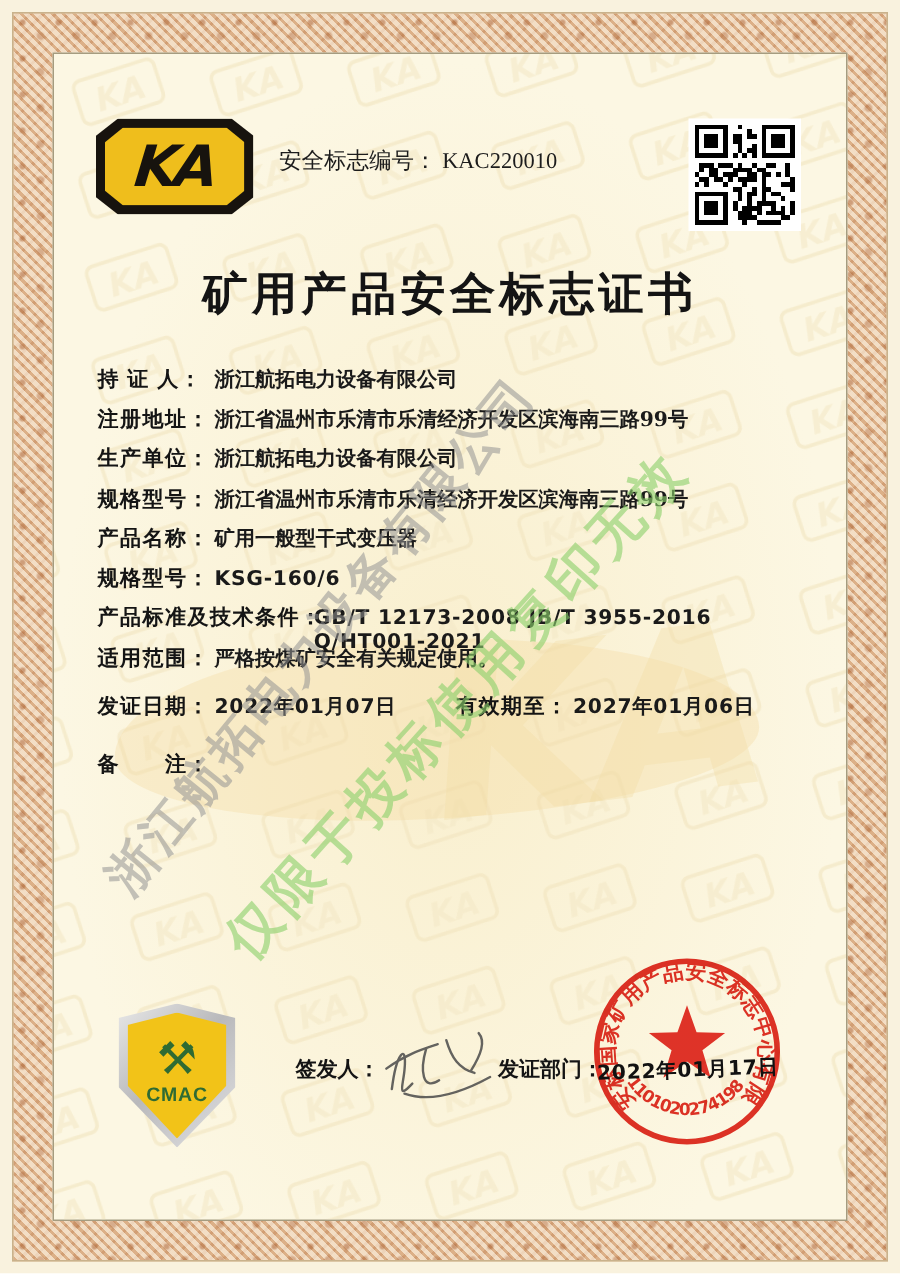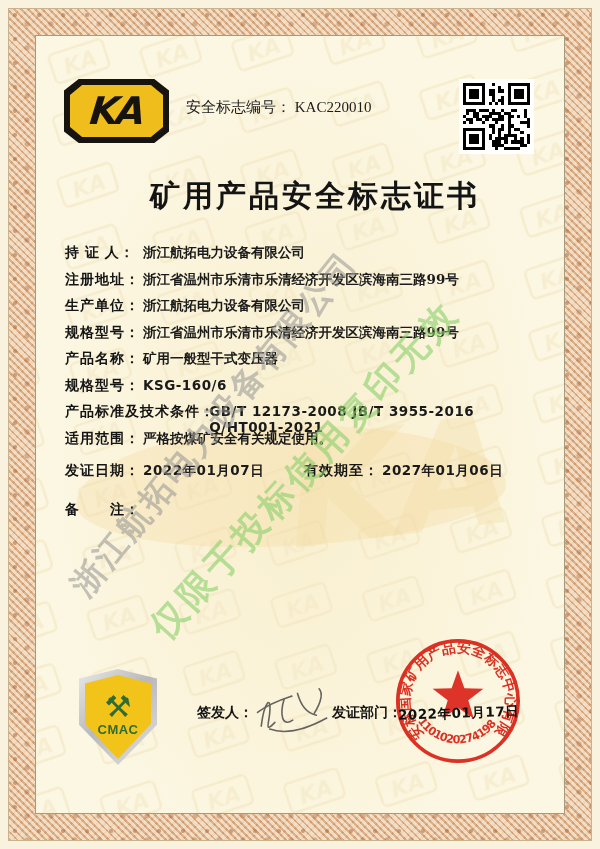--- a/index.html
+++ b/index.html
@@ -46,21 +46,21 @@
     clip-path:polygon(13% 0,87% 0,100% 19%,100% 81%,87% 100%,13% 100%,0 81%,0 19%);
     display:flex;align-items:center;justify-content:center;}
   .ka-badge-inner span{font:italic 900 38px "DejaVu Sans",sans-serif;color:#17130e;
     letter-spacing:-3px;transform:skewX(-6deg);}
   .cert-no{position:absolute;left:150px;top:62px;width:300px;text-align:left;
     font-family:"Liberation Serif",serif;font-size:15px;color:#1c1c1c;}
   .qr{position:absolute;left:423px;top:43px;width:75px;height:75px;background:#fff;padding:4px;
     box-sizing:border-box;}
   .qr svg{width:100%;height:100%;display:block;}
 
-  .title{position:absolute;left:15px;top:140px;width:100%;text-align:center;
+  .title{position:absolute;left:0;top:140px;width:100%;text-align:center;
     font-family:"Liberation Serif",serif;font-weight:900;font-size:30px;
     letter-spacing:3px;color:#141414;}
 
   
   .fields{position:absolute;left:29px;top:208px;width:478px;}
   .row{display:flex;align-items:baseline;height:26.5px;}
   .lbl{min-width:78px;font-weight:700;font-size:14px;color:#141414;letter-spacing:1px;
     white-space:nowrap;}
   .lbl.long{min-width:0;margin-right:14px;}
   .val{font-size:13.5px;color:#1a1a1a;}

